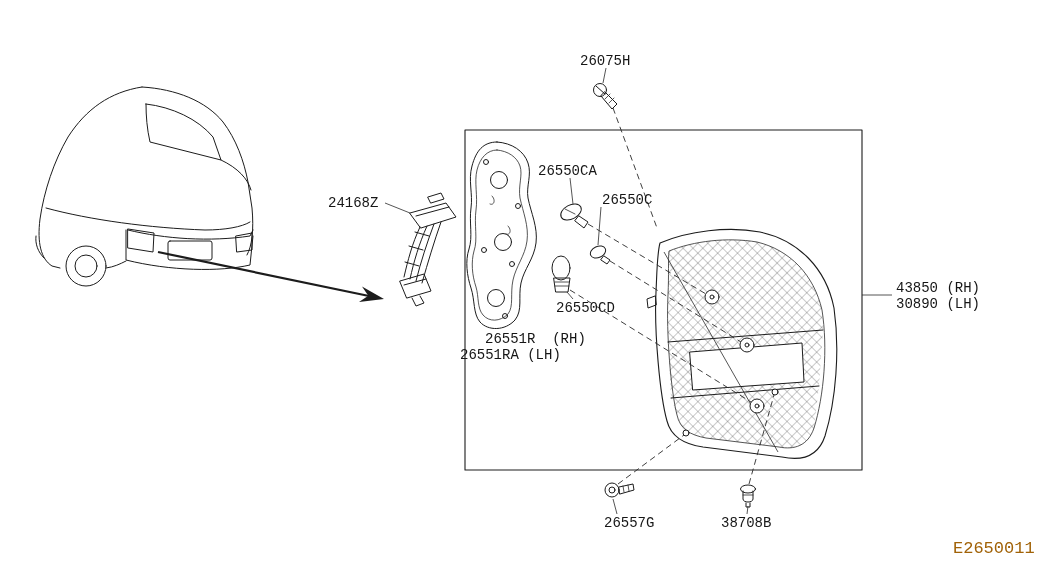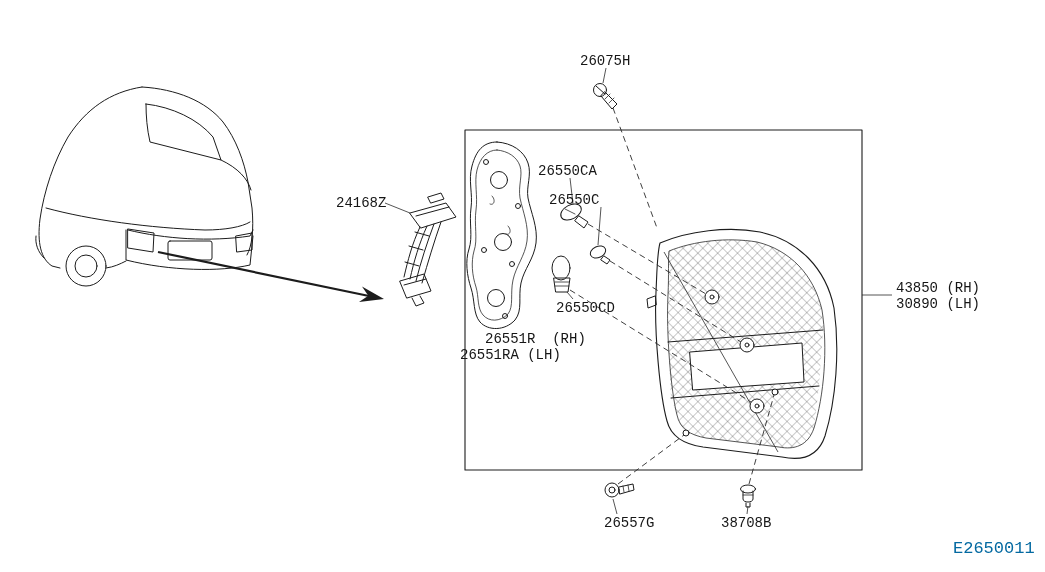--- a/index.html
+++ b/index.html
@@ -1,21 +1,21 @@
 <!DOCTYPE html>
 <html><head>
 <meta charset="utf-8">
 <style>
   html,body{margin:0;padding:0;background:#ffffff;}
   .stage{position:relative;width:1045px;height:572px;background:#ffffff;overflow:hidden;}
   .stage svg{position:absolute;left:0;top:0;}
   .label{position:absolute;font:14px "Liberation Mono","DejaVu Sans Mono",monospace;
          color:#161616;white-space:pre;line-height:1;}
   .code{position:absolute;font:17px "Liberation Mono","DejaVu Sans Mono",monospace;
-        color:#0369a1;line-height:1;}
+        color:#a16207;line-height:1;}
   .lw{stroke:#1c1c1c;fill:none;stroke-width:1;stroke-linecap:round;stroke-linejoin:round;}
   .lw2{stroke:#1c1c1c;fill:none;stroke-width:1.1;stroke-linejoin:round;}
   .thin{stroke:#2a2a2a;fill:none;stroke-width:0.8;}
   .dash{stroke:#2a2a2a;fill:none;stroke-width:0.9;stroke-dasharray:6 4;}
   .solidfill{fill:#1c1c1c;stroke:none;}
   .whitefill{fill:#ffffff;}
 </style>
 </head>
 <body>
 
@@ -157,22 +157,22 @@
       <path d="M588,224 L706,294"></path>
       <path d="M610,261 L741,342"></path>
       <path d="M570,290 L751,402"></path>
       <path d="M618,484 L684,435"></path>
       <path d="M749,484 L774,395"></path>
     </g>
   </svg>
 
   <div class="label" style="left:580px;top:54px">26075H</div>
   <div class="label" style="left:538px;top:164px">26550CA</div>
-  <div class="label" style="left:549px;top:193px">26550C</div>
-  <div class="label" style="left:336px;top:196px">24168Z</div>
+  <div class="label" style="left:602px;top:193px">26550C</div>
+  <div class="label" style="left:328px;top:196px">24168Z</div>
   <div class="label" style="left:556px;top:301px">26550CD</div>
   <div class="label" style="left:485px;top:332px">26551R  (RH)</div>
   <div class="label" style="left:460px;top:348px">26551RA (LH)</div>
   <div class="label" style="left:896px;top:281px">43850 (RH)</div>
   <div class="label" style="left:896px;top:297px">30890 (LH)</div>
   <div class="label" style="left:604px;top:516px">26557G</div>
   <div class="label" style="left:721px;top:516px">38708B</div>
 
   <div class="code" style="left:953px;top:540px">E2650011</div>
 

